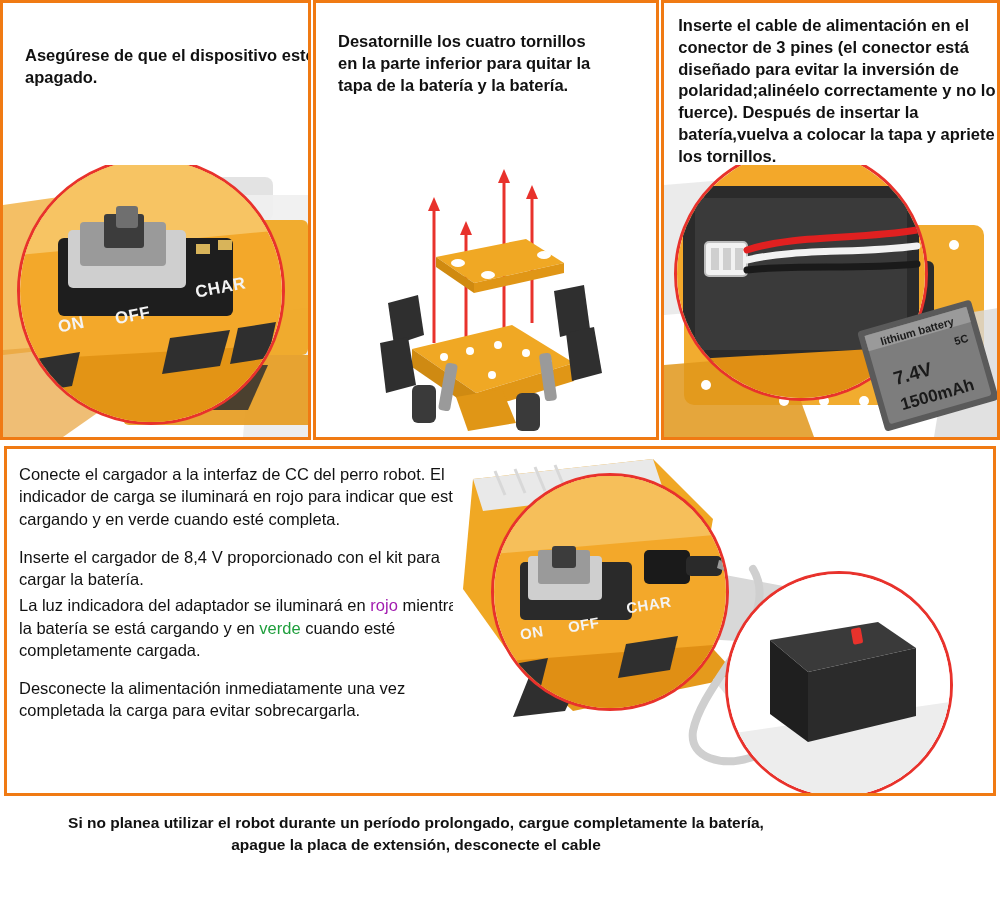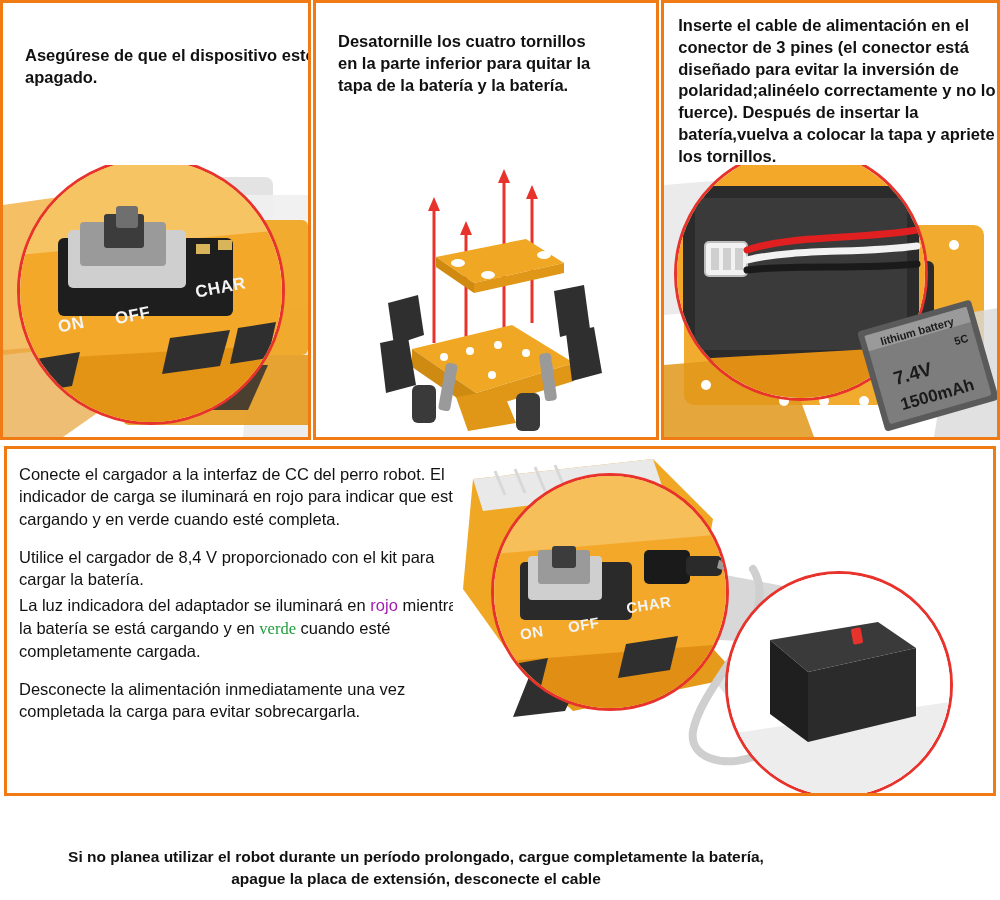--- a/index.html
+++ b/index.html
@@ -72,34 +72,33 @@
     left: 12px;
     top: 14px;
     width: 460px;
     font-size: 16.5px;
     line-height: 1.35;
     color: #111;
   }
   .bottom-text p { margin: 0 0 16px 0; }
   .bold { font-weight: normal; text-align: center; }
   .red { color: #a21caf; }
-  .green { color: #1e9e3c; font-family: Liberation Serif, serif; }
+  .green { color: #1e9e3c; }
 
   
   .footer-note {
     position: absolute;
     left: 0;
     top: 812px;
     width: 832px;
     text-align: center;
     font-size: 15.5px;
     font-weight: bold;
     line-height: 1.45;
     color: #111;
-    margin-top: 34px;
   }
 
   
   .ill {
     position: absolute;
     inset: 0;
     overflow: hidden;
   }
 
   .magnifier {
@@ -280,21 +279,21 @@
             <text x="100" y="46" font-family="Liberation Sans, sans-serif" font-size="11" font-weight="bold" fill="#1a1a1a" text-anchor="middle">5C</text>
           </svg>
         </div>
       </div>
     </div>
   </div>
 
   <div class="bottom-panel">
     <div class="bottom-text">
       <p>Conecte el cargador a la interfaz de CC del perro robot. El indicador de carga se iluminará en rojo para indicar que está cargando y en verde cuando esté completa.</p>
-      <p><span>Utilice el cargador de </span><span class="bold">8,4 V</span><span> proporcionado con el kit para cargar la batería.</span></p>
+      <p><span>Inserte el cargador de </span><span class="bold">8,4 V</span><span> proporcionado con el kit para cargar la batería.</span></p>
       <p style="margin-top:-12px;"><span>La luz indicadora del adaptador se iluminará en </span><span class="red">rojo</span><span> mientras la batería se está cargando y en </span><span class="green">verde</span><span> cuando esté completamente cargada.</span></p>
       <p>Desconecte la alimentación inmediatamente una vez completada la carga para evitar sobrecargarla.</p>
     </div>
 
     <div class="ill" style="left:446px; right:0; top:0; bottom:0;">
       <svg viewBox="0 0 540 344" width="540" height="344" preserveAspectRatio="none">
         <rect x="0" y="0" width="540" height="344" fill="#ffffff"></rect>
 
         <path d="M20 30 L200 10 L260 70 L240 180 L60 210 L10 140 Z" fill="#f0a824"></path>
         <path d="M20 30 L200 10 L210 40 L30 62 Z" fill="#e9e9e9"></path>

